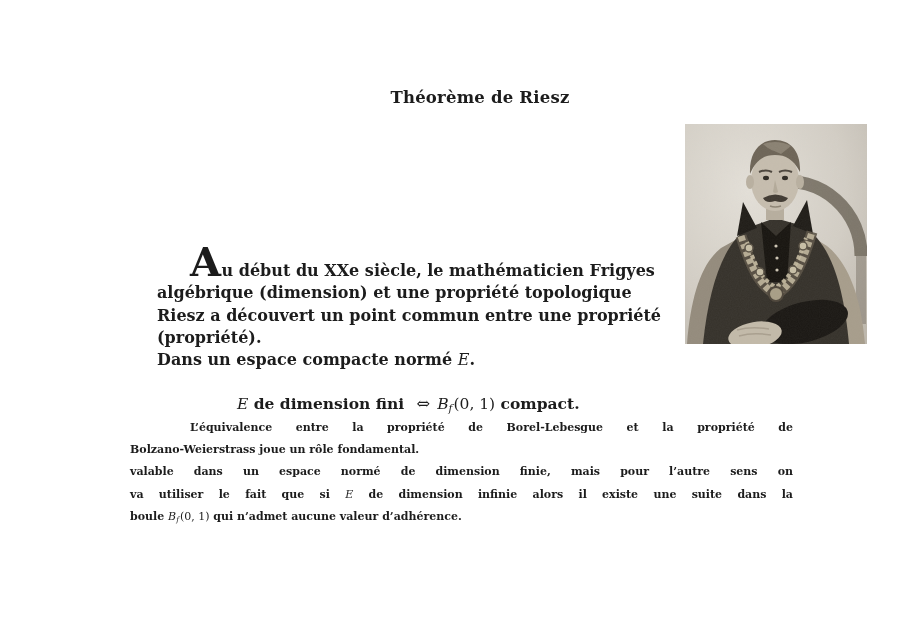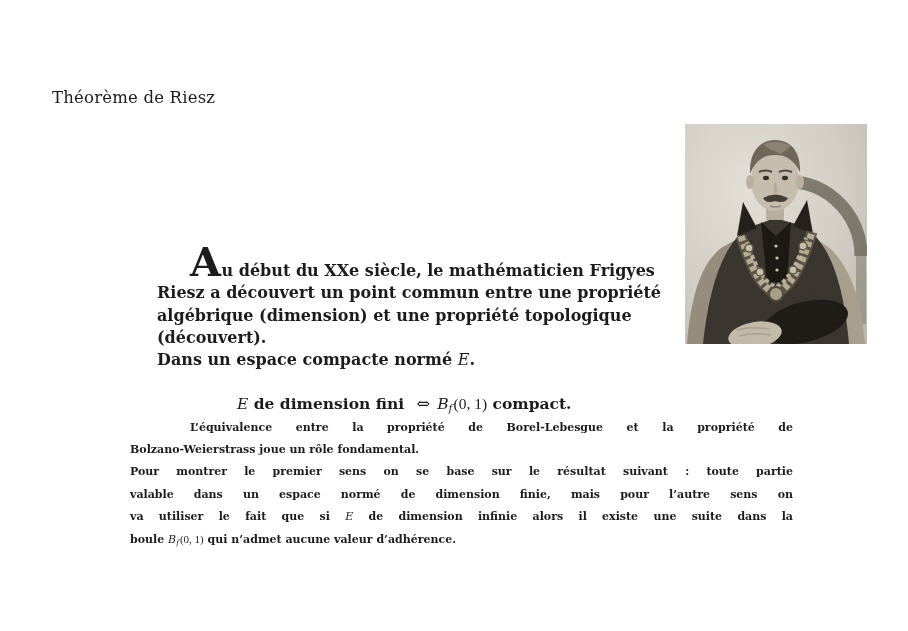--- a/index.html
+++ b/index.html
@@ -7,22 +7,22 @@
     width: 908px; height: 631px;
     background: #ffffff;
     font-family: "DejaVu Serif", "Liberation Serif", serif;
     color: #1c1c1c;
     overflow: hidden;
   }
   .page { position: relative; width: 908px; height: 631px; background: #ffffff; }
 
   .title {
     position: absolute; top: 88px; left: 52px; right: 0;
-    text-align: left;
-    font-size: 16.5px; font-weight: normal; letter-spacing: 0.2px;
+    text-align: center;
+    font-size: 16.5px; font-weight: bold; letter-spacing: 0.2px;
   }
 
   .photo {
     position: absolute; left: 685px; top: 124px;
     width: 182px; height: 220px;
   }
   .photo svg { display: block; width: 182px; height: 220px; }
 
   .p1 {
     position: absolute; left: 157px; top: 260px; width: 530px;
@@ -33,21 +33,21 @@
   .dropcap {
     font-size: 40px; line-height: 0; font-weight: bold;
     letter-spacing: 0.5px;
   }
 
   .formula {
     position: absolute; left: 237px; top: 394px;
     font-size: 15.5px; font-weight: bold; white-space: nowrap;
   }
   .m { font-style: italic; font-weight: normal; }
-  .mn { font-style: normal; font-weight: normal; font-family: Liberation Serif, serif; }
+  .mn { font-style: normal; font-weight: normal; }
   .sub { font-size: 0.68em; position: relative; top: 0.28em; margin-right: 1px; }
   .arrow { font-weight: normal; margin: 0 7px; font-size: 1.05em; }
 
   .p2 {
     position: absolute; left: 130px; top: 417px; width: 663px;
     font-size: 11px; font-weight: bold; line-height: 22.2px;
   }
   .p2 .line { min-height: 22.2px; }
   .j { text-align: justify; text-align-last: justify; }
   .indent { padding-left: 60px; }
@@ -123,35 +123,34 @@
       <ellipse cx="120" cy="198" rx="44" ry="20" fill="#1a1713" transform="rotate(-14 120 198)"></ellipse>
       <ellipse cx="70" cy="211" rx="27" ry="13" fill="#c3baa9" transform="rotate(-10 70 211)"></ellipse>
       <path d="M 52,206 Q 66,202 84,205 M 54,212 Q 68,208 86,211" stroke="#a99f8e" stroke-width="1.5" fill="none"></path>
 
       <rect x="0" y="0" width="182" height="220" filter="url(#grain)" opacity="0.5" fill="transparent"></rect>
     </svg>
   </div>
 
   <div class="p1">
     <div class="line l1"><span class="dropcap">A</span><span>u début du XXe siècle, le mathématicien Frigyes</span></div>
+    <div class="line">algébrique (dimension) et une propriété topologique</div>
     <div class="line">Riesz a découvert un point commun entre une propriété</div>
-    <div class="line">algébrique (dimension) et une propriété topologique</div>
-    <div class="line">(découvert).</div>
+    <div class="line">(propriété).</div>
     <div class="line"><span>Dans un espace compacte normé </span><i class="m">E</i><span>.</span></div>
   </div>
 
   <div class="formula">
     <i class="m">E</i>
     <span>de dimension fini</span>
     <span class="arrow">⇔</span><i class="m">B</i><i class="m sub">f</i><span class="mn">(0, 1)</span>
     <span>compact.</span>
   </div>
 
   <div class="p2">
     <div class="line j indent">L’équivalence entre la propriété de Borel-Lebesgue et la propriété de</div>
     <div class="line">Bolzano-Weierstrass joue un rôle fondamental.</div>
-    <div class="line j">Pour montrer le premier sens on se base sur le résultat suivant : toute partie</div>
     <div class="line j">valable dans un espace normé de dimension finie, mais pour l’autre sens on</div>
     <div class="line j"><span>va utiliser le fait que si </span><i class="m">E</i><span> de dimension infinie alors il existe une suite dans la</span></div>
     <div class="line"><span>boule </span><i class="m">B</i><i class="m sub">f</i><span class="mn">(0, 1)</span><span> qui n’admet aucune valeur d’adhérence.</span></div>
   </div>
 
 </div>
 
 </body></html>

